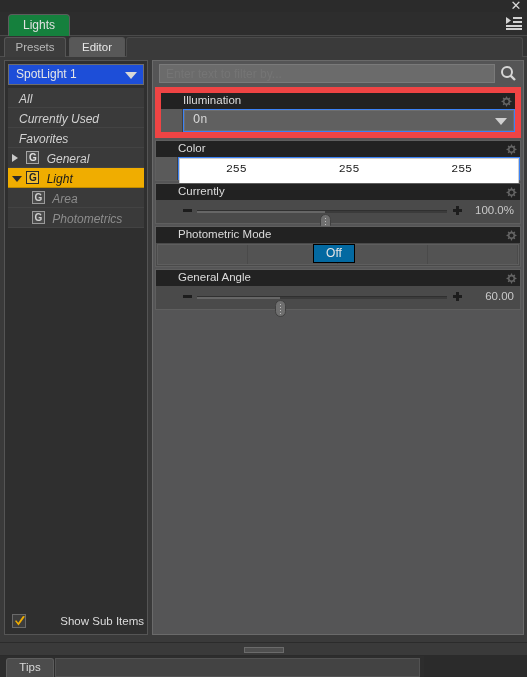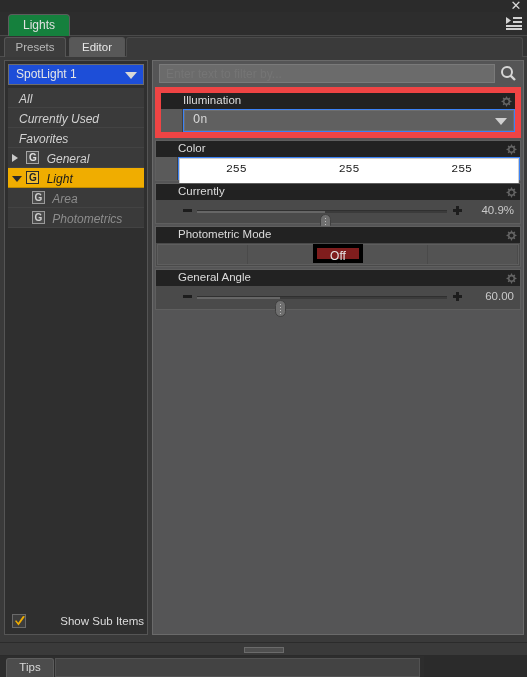--- a/index.html
+++ b/index.html
@@ -203,21 +203,21 @@
   }
 
   .segrow { position: relative; height: 23px; background: #4a4a4a; padding: 1px; }
   .segtrack {
     position: absolute; left: 1px; right: 1px; top: 1px; height: 21px;
     background: #535353; border: 1px solid #5e5e5e; display: flex;
   }
   .segtrack .seg { flex: 1; border-right: 1px solid #4a4a4a; }
   .segbtn {
     position: absolute; left: 50%; margin-left: -25px; top: 1px;
-    width: 50px; height: 19px; background: #7f1d1d; border: 4px solid #000000;
+    width: 42px; height: 19px; background: #0369a1; border: 1px solid #000000;
     color: #e4e4e4; font-size: 12px; line-height: 17px; text-align: center;
   }
 
   
   .splitter {
     position: absolute; left: 0; top: 642px; width: 527px; height: 14px;
     background: #3a3a3a; border-top: 1px solid #2b2b2b; border-bottom: 1px solid #2b2b2b;
   }
   .grip {
     position: absolute; left: 50%; margin-left: -20px; top: 4px;
@@ -381,21 +381,21 @@
               </svg>
             </span>
           </div>
           <div class="sliderrow">
             <span class="minus"></span>
             <div class="track">
               <div class="fill" style="width:51%"></div>
               <div class="thumb" style="left:51%"></div>
             </div>
             <span class="plus"></span>
-            <span class="svalue">40.9%</span>
+            <span class="svalue">100.0%</span>
           </div>
         </div>
 
         <div class="group">
           <div class="ghead">
             <span>Photometric Mode</span>
             <span class="gear">
               <svg width="12" height="12" viewBox="0 0 12 12">
                 <path d="M6 1.4 L7 1.4 L7.3 2.8 L8.4 3.3 L9.6 2.6 L10.3 3.3 L9.6 4.5 L10.1 5.6 L11.5 5.9 L11.5 6.9 L10.1 7.2 L9.6 8.3 L10.3 9.5 L9.6 10.2 L8.4 9.5 L7.3 10 L7 11.4 L6 11.4 L5.7 10 L4.6 9.5 L3.4 10.2 L2.7 9.5 L3.4 8.3 L2.9 7.2 L1.5 6.9 L1.5 5.9 L2.9 5.6 L3.4 4.5 L2.7 3.3 L3.4 2.6 L4.6 3.3 L5.7 2.8 Z" fill="#636363"></path>
                 <circle cx="6.5" cy="6.4" r="2" fill="#222222"></circle>

